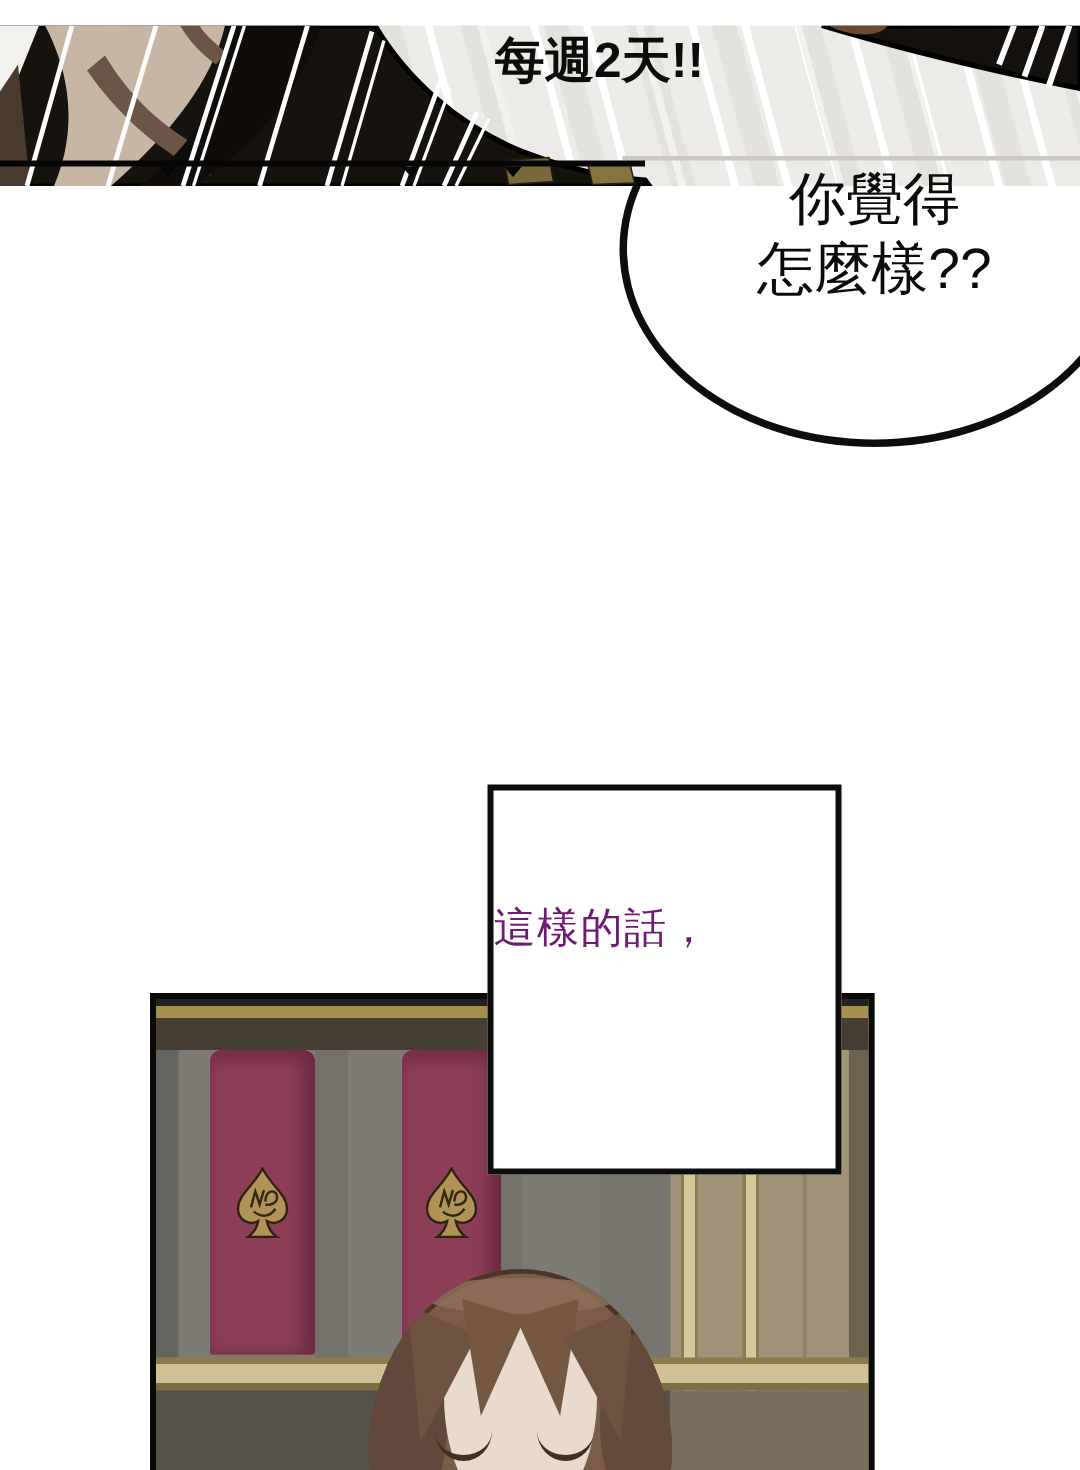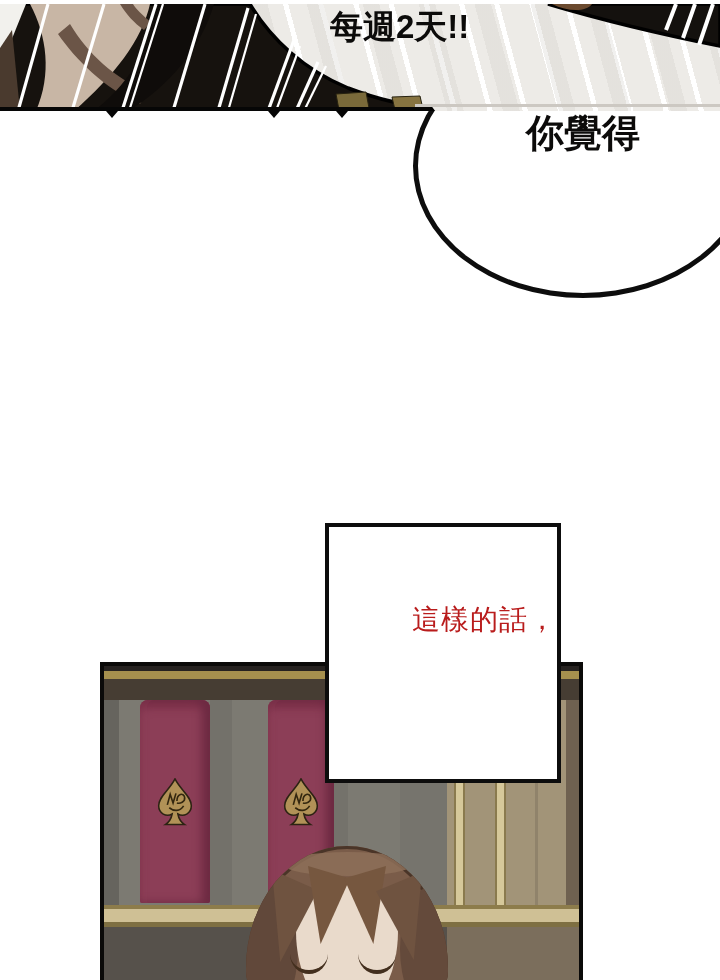--- a/index.html
+++ b/index.html
@@ -2,21 +2,21 @@
 <html><head>
 <meta charset="utf-8">
 <style>
   html,body{margin:0;padding:0;background:#ffffff;}
   .page{
     position:relative;width:720px;height:980px;background:#ffffff;
     overflow:hidden;font-family:"Liberation Sans",sans-serif;color:#0f0d0b;
   }
   
   .top-panel{
-    position:absolute;left:0;top:4px;width:720px;height:107px;z-index:3;overflow:hidden;
+    position:absolute;left:0;top:17px;width:720px;height:107px;z-index:3;overflow:hidden;
     background:
       repeating-linear-gradient(75deg, rgba(205,202,196,0.28) 0 16px, rgba(0,0,0,0) 16px 54px),
       repeating-linear-gradient(75deg, #edebe7 0 29px, #ffffff 29px 34px);
   }
   .top-panel svg{position:absolute;left:0;top:0;}
   .shout{
     position:absolute;left:330px;top:1px;font-size:33px;font-weight:700;
     letter-spacing:0px;color:#0c0b0a;white-space:nowrap;
   }
   .panel-soft-edge{position:absolute;left:415px;top:104px;width:305px;height:3px;background:#ccc8c2;z-index:3;}
@@ -24,30 +24,30 @@
   .notch{position:absolute;top:111px;width:0;height:0;z-index:4;
     border-left:6px solid transparent;border-right:6px solid transparent;border-top:7px solid #060606;}
   .notch.n1{left:106px;} .notch.n2{left:268px;} .notch.n3{left:336px;}
   
   .big-bubble{
     position:absolute;left:413px;top:34px;width:340px;height:264px;box-sizing:border-box;
     background:#ffffff;border:5px solid #0d0d0d;border-radius:50%;z-index:2;
   }
   .bubble-text{
     position:absolute;left:463px;top:110px;width:240px;z-index:3;
-    text-align:center;font-size:38px;font-weight:700;line-height:47px;color:#0c0b0a;white-space:nowrap;
+    text-align:center;font-size:38px;font-weight:400;line-height:47px;color:#0c0b0a;white-space:nowrap;
   }
   
   .speech-box{
     position:absolute;left:325px;top:523px;width:236px;height:260px;box-sizing:border-box;
     background:#ffffff;border:4px solid #0d0d0d;z-index:5;
   }
   .speech-box .box-text{
-    margin-top:76px;text-align:right;font-family:"Liberation Serif",serif;
-    font-size:28px;line-height:34px;letter-spacing:1px;color:#b91c1c;white-space:nowrap;
+    margin-top:76px;text-align:left;font-family:"Liberation Serif",serif;
+    font-size:28px;line-height:34px;letter-spacing:1px;color:#701a75;white-space:nowrap;
   }
   
   .bottom-panel{
     position:absolute;left:100px;top:662px;width:483px;height:330px;box-sizing:border-box;
     border:4px solid #0b0a09;z-index:1;overflow:hidden;background:#7c7a72;
   }
   .valance{position:absolute;left:0;top:0;right:0;height:34px;
     background:linear-gradient(#262220 0 5px,#a6904e 5px 13px,#463d33 13px 100%);}
   .grey-wall{position:absolute;left:0;top:34px;width:343px;bottom:0;background:#7c7a72;}
   .shade{position:absolute;top:0;bottom:0;}
@@ -141,20 +141,21 @@
   </div>
   <div class="panel-soft-edge"></div>
   <div class="top-panel-border"></div>
   <div class="notch n1"></div>
   <div class="notch n2"></div>
   <div class="notch n3"></div>
 
   <div class="big-bubble"></div>
   <div class="bubble-text">
     <div>你覺得</div>
+    <div>怎麼樣??</div>
   </div>
 
   <div class="bottom-panel">
     <div class="grey-wall">
       <div class="shade s1"></div>
       <div class="shade s2"></div>
       <div class="shade s3"></div>
       <div class="shade s4"></div>
     </div>
     <div class="tan-wall">

